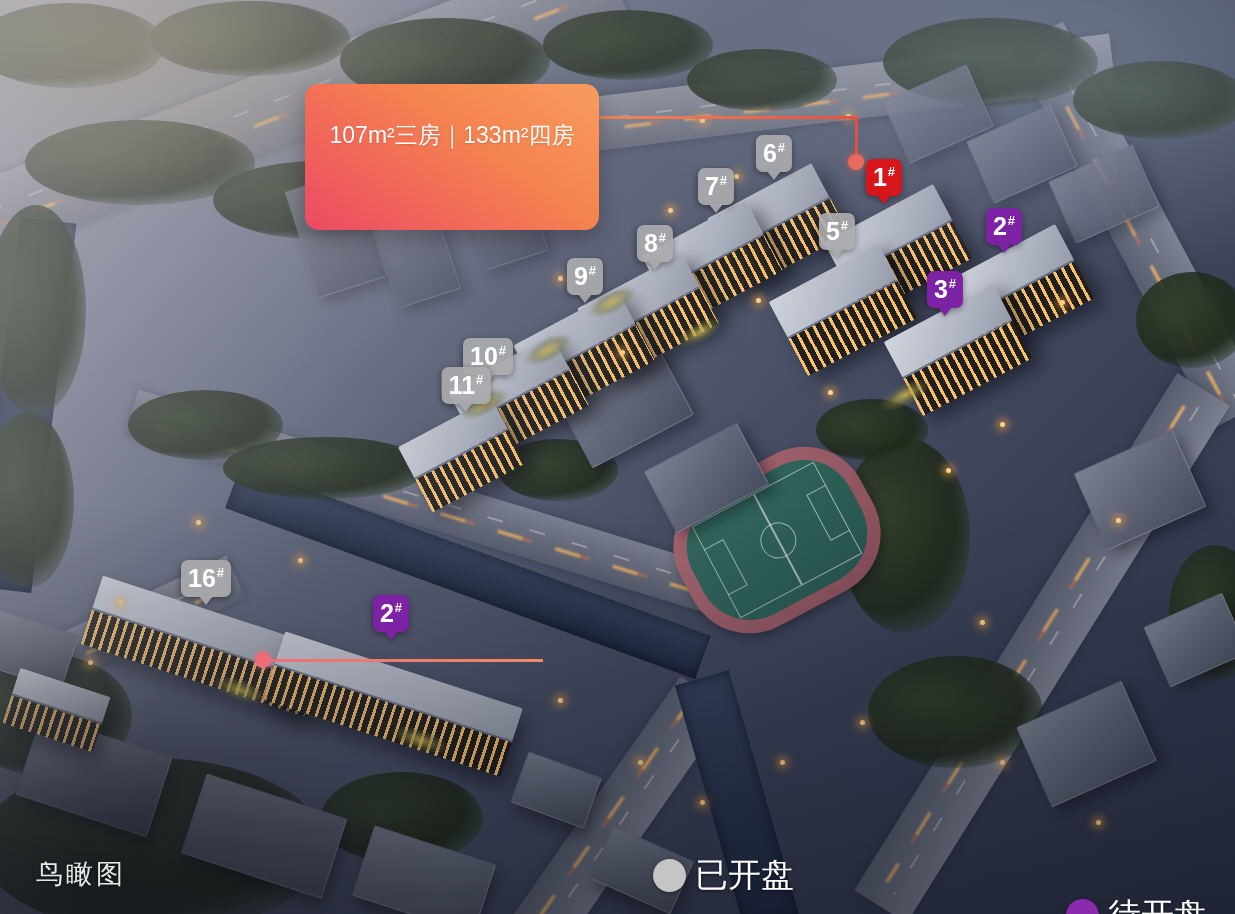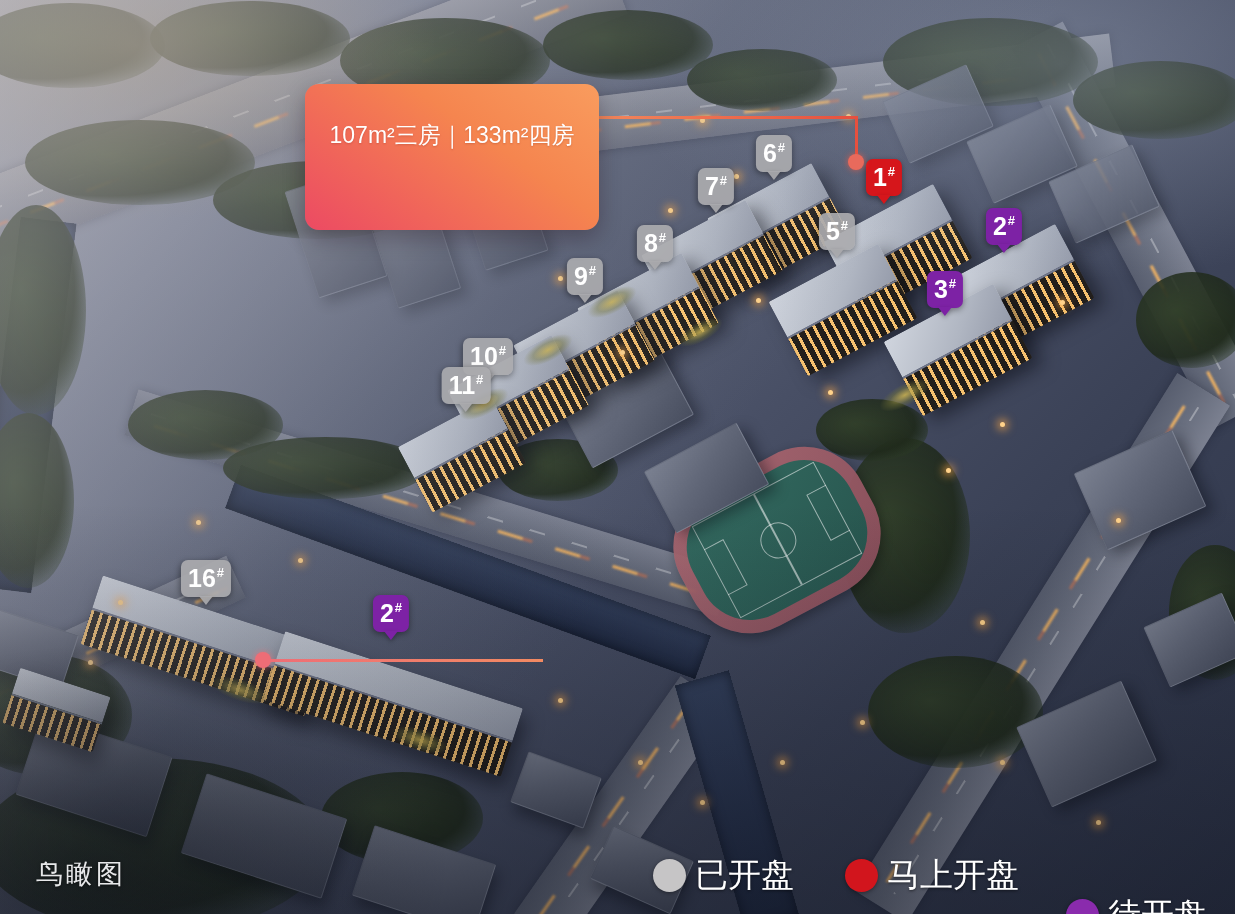--- a/index.html
+++ b/index.html
@@ -306,22 +306,18 @@
   <div class="cpiece cb-h"></div>
   <div class="cpiece cb-dot"></div>
 
   <div class="map-title">鸟瞰图</div>
 
   <div class="legend">
     <div class="legend-item li-0">
       <span class="legend-dot" style="background: rgb(198, 197, 198);"></span>
       <span>已开盘</span>
     </div>
-    <div class="legend-item li-1">
-      <span class="legend-dot" style="background: rgb(210, 21, 29);"></span>
-      <span>马上开盘</span>
-    </div>
     <div class="legend-item li-2">
       <span class="legend-dot" style="background: rgb(138, 43, 173);"></span>
       <span>待开盘</span>
     </div>
   </div>
 </div>
 
 </body></html>

